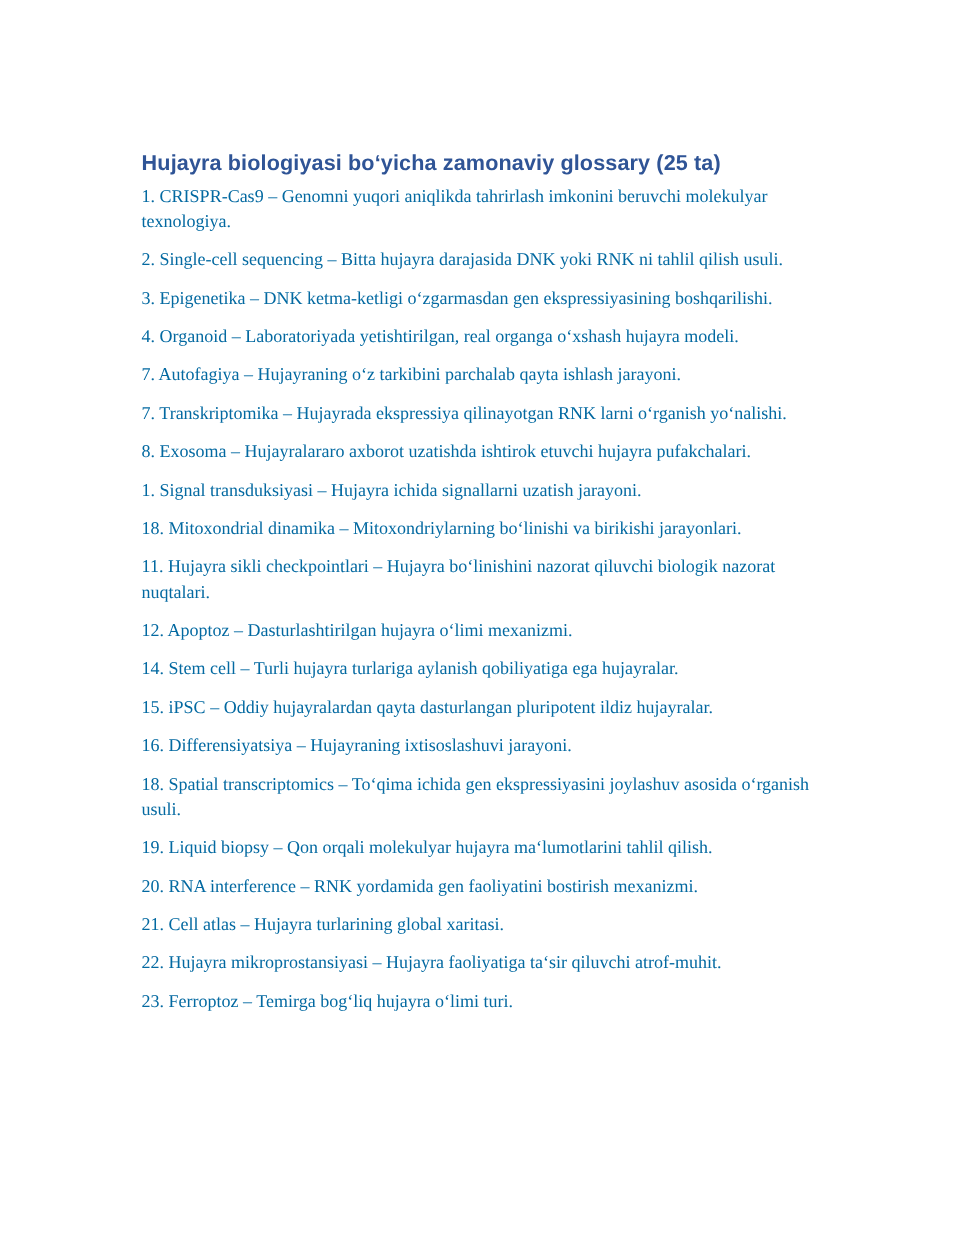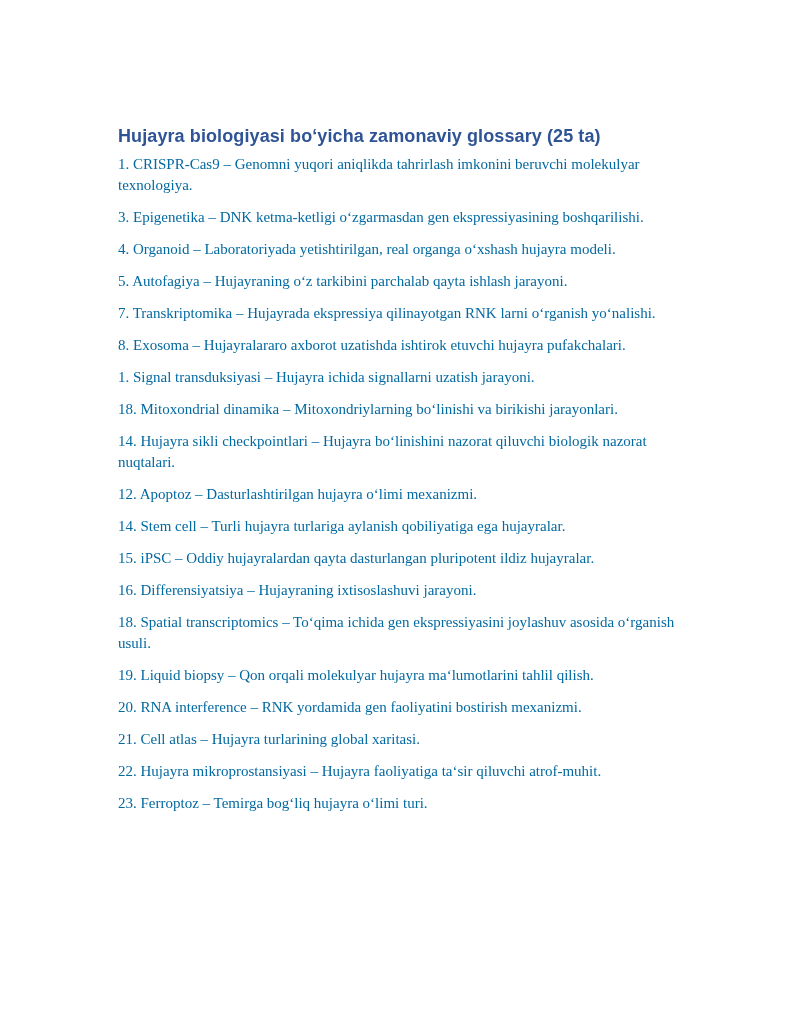--- a/index.html
+++ b/index.html
@@ -37,28 +37,29 @@
     color: #0369a1;
   }
 </style>
 </head>
 <body>
 
 <div class="page">
   <h1 class="doc-title" style="color: rgb(47, 84, 150);">Hujayra biologiyasi bo‘yicha zamonaviy glossary (25 ta)</h1>
   <div class="glossary">
     <p class="item">1. CRISPR-Cas9 – Genomni yuqori aniqlikda tahrirlash imkonini beruvchi molekulyar texnologiya.</p>
+    <p class="item">2. Single-cell sequencing – Bitta hujayra darajasida DNK yoki RNK ni tahlil qilish usuli.</p>
     <p class="item">3. Epigenetika – DNK ketma-ketligi o‘zgarmasdan gen ekspressiyasining boshqarilishi.</p>
     <p class="item">4. Organoid – Laboratoriyada yetishtirilgan, real organga o‘xshash hujayra modeli.</p>
-    <p class="item">5. Autofagiya – Hujayraning o‘z tarkibini parchalab qayta ishlash jarayoni.</p>
+    <p class="item">7. Autofagiya – Hujayraning o‘z tarkibini parchalab qayta ishlash jarayoni.</p>
     <p class="item">7. Transkriptomika – Hujayrada ekspressiya qilinayotgan RNK larni o‘rganish yo‘nalishi.</p>
     <p class="item">8. Exosoma – Hujayralararo axborot uzatishda ishtirok etuvchi hujayra pufakchalari.</p>
     <p class="item">1. Signal transduksiyasi – Hujayra ichida signallarni uzatish jarayoni.</p>
     <p class="item">18. Mitoxondrial dinamika – Mitoxondriylarning bo‘linishi va birikishi jarayonlari.</p>
-    <p class="item">14. Hujayra sikli checkpointlari – Hujayra bo‘linishini nazorat qiluvchi biologik nazorat nuqtalari.</p>
+    <p class="item">11. Hujayra sikli checkpointlari – Hujayra bo‘linishini nazorat qiluvchi biologik nazorat nuqtalari.</p>
     <p class="item">12. Apoptoz – Dasturlashtirilgan hujayra o‘limi mexanizmi.</p>
     <p class="item">14. Stem cell – Turli hujayra turlariga aylanish qobiliyatiga ega hujayralar.</p>
     <p class="item">15. iPSC – Oddiy hujayralardan qayta dasturlangan pluripotent ildiz hujayralar.</p>
     <p class="item">16. Differensiyatsiya – Hujayraning ixtisoslashuvi jarayoni.</p>
     <p class="item">18. Spatial transcriptomics – To‘qima ichida gen ekspressiyasini joylashuv asosida o‘rganish usuli.</p>
     <p class="item">19. Liquid biopsy – Qon orqali molekulyar hujayra ma‘lumotlarini tahlil qilish.</p>
     <p class="item">20. RNA interference – RNK yordamida gen faoliyatini bostirish mexanizmi.</p>
     <p class="item">21. Cell atlas – Hujayra turlarining global xaritasi.</p>
     <p class="item">22. Hujayra mikroprostansiyasi – Hujayra faoliyatiga ta‘sir qiluvchi atrof-muhit.</p>
     <p class="item">23. Ferroptoz – Temirga bog‘liq hujayra o‘limi turi.</p>

